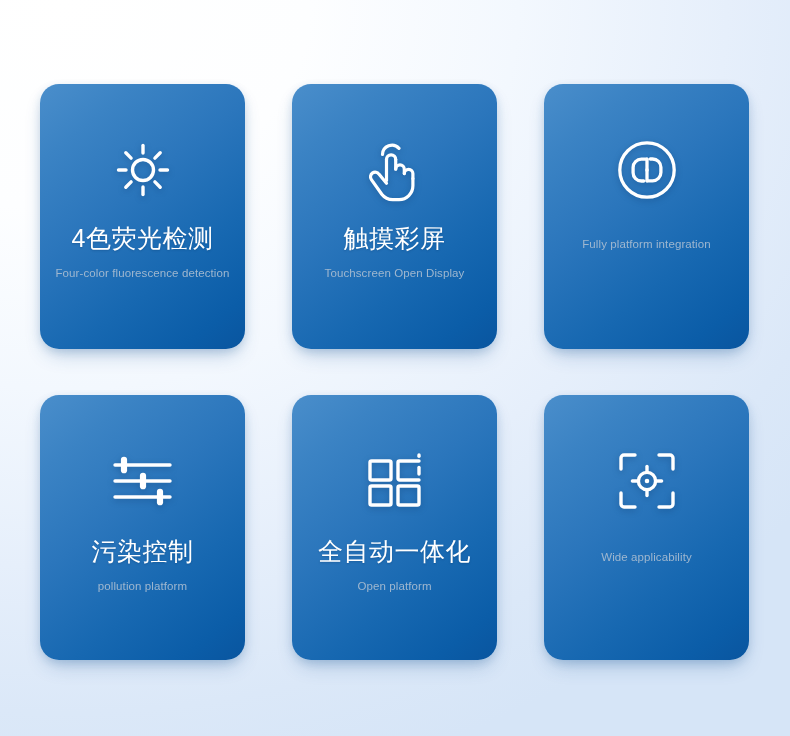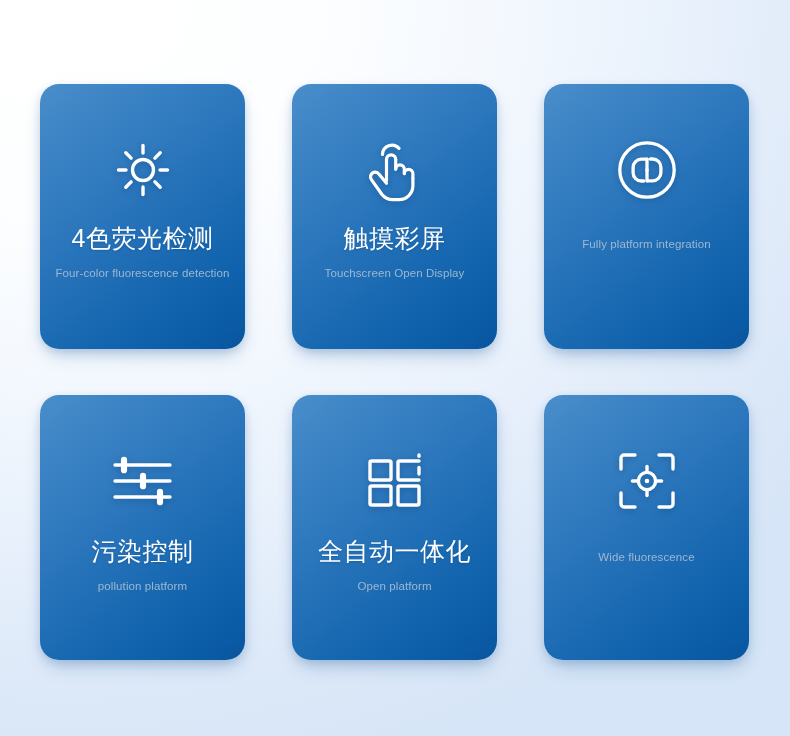--- a/index.html
+++ b/index.html
@@ -205,17 +205,17 @@
           <circle cx="29" cy="29" r="8.6"></circle>
 
           <line x1="29" y1="14.4" x2="29" y2="20.4"></line>
           <line x1="29" y1="37.6" x2="29" y2="43.6"></line>
           <line x1="14.4" y1="29" x2="20.4" y2="29"></line>
           <line x1="37.6" y1="29" x2="43.6" y2="29"></line>
 
           <circle cx="29" cy="29" r="1.1" fill="#ffffff" stroke-width="2.4"></circle>
         </svg>
       </div>
-      <div class="card-sub">Wide fluorescence</div>
+      <div class="card-sub">Wide applicability</div>
     </div>
 
   </div>
 </div>
 
 </body></html>

